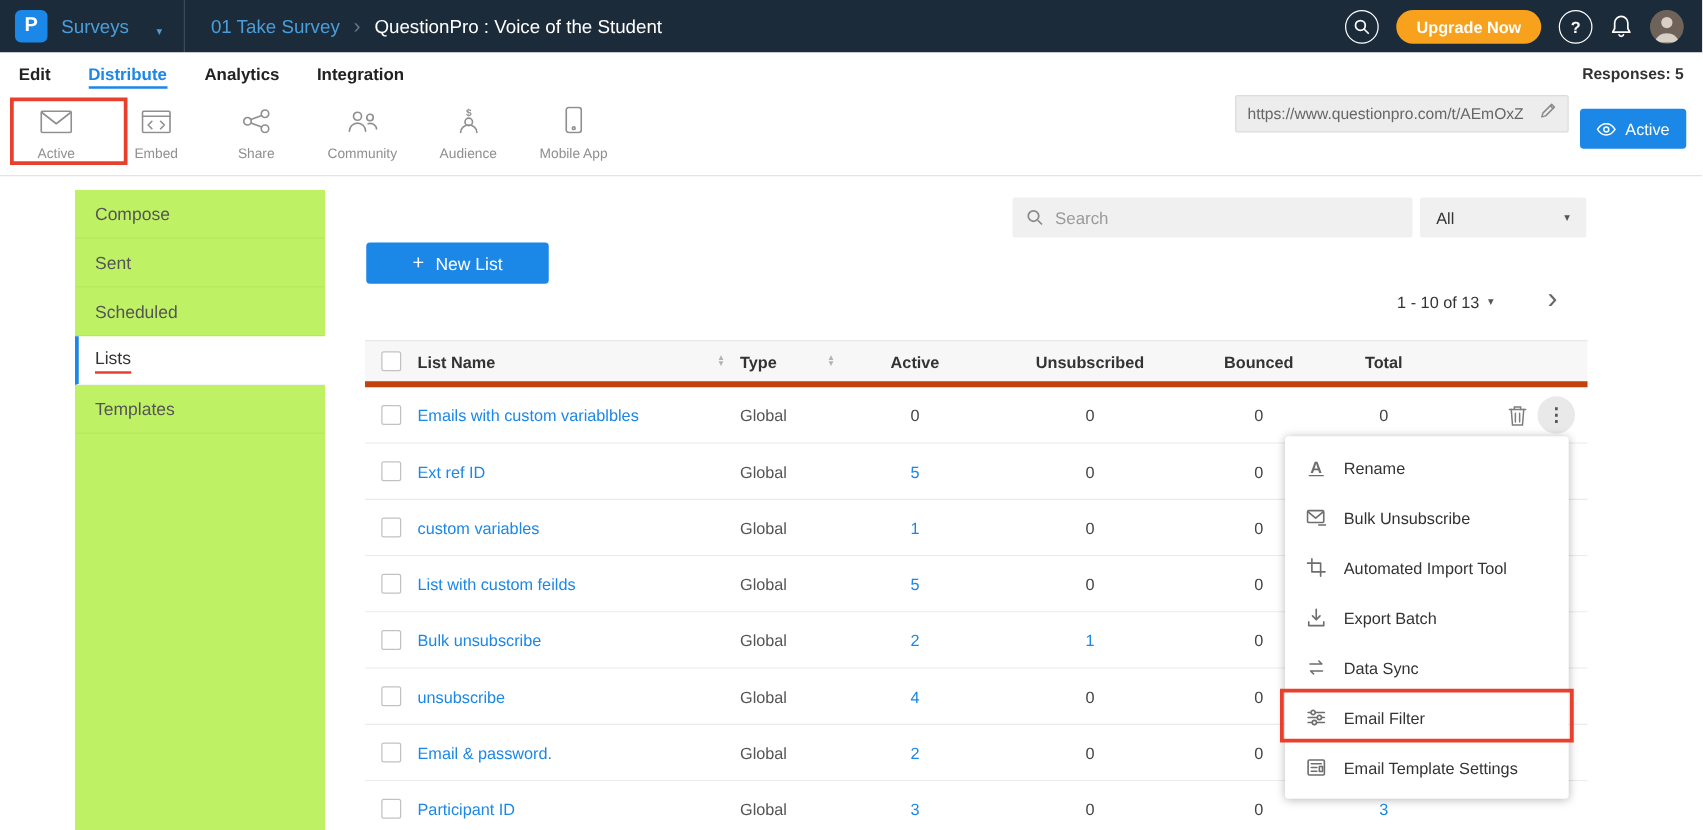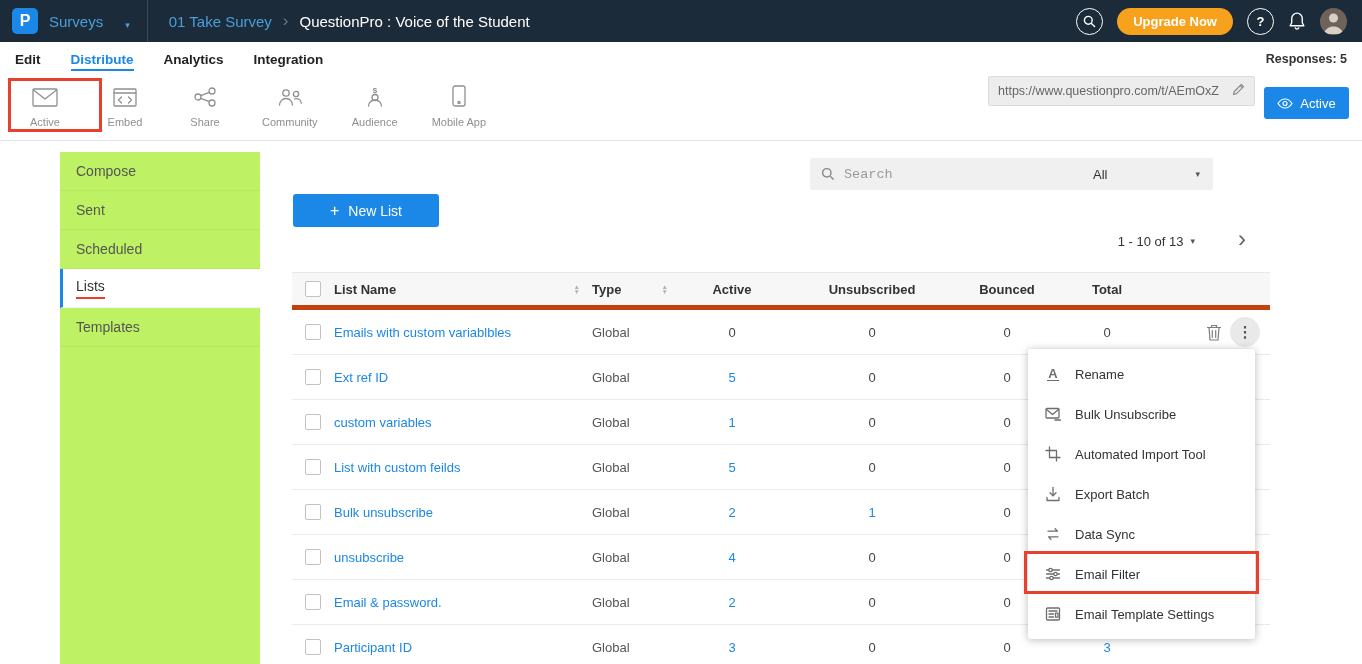--- a/index.html
+++ b/index.html
@@ -43,23 +43,23 @@
 
   
   .sidebar{position:absolute;left:60px;top:152px;width:200px;bottom:0;background:#bef264}
   .side-item{height:39px;display:flex;align-items:center;padding-left:16px;font-size:14px;color:#555;border-bottom:1px solid rgba(0,0,0,.045);cursor:pointer}
   .side-item.active{background:#fff;border-left:3px solid #1b87e6;padding-left:13px;color:#333}
   .red-underline{border-bottom:2px solid #e8402c;padding-bottom:3px}
 
   
   .searchbox{position:absolute;left:810px;top:158px;width:320px;height:32px;background:#f0f0f0;border-radius:2px;display:flex;align-items:center;padding:0 11px;gap:9px}
   .searchbox svg{stroke:#8a8a8a;fill:none;stroke-width:1.4}
-  .searchbox input{flex:1;border:none;background:transparent;outline:none;font-size:13.5px;color:#444;font-family:Liberation Mono, monospace}
+  .searchbox input{flex:1;border:none;background:transparent;outline:none;font-size:13.5px;color:#444;font-family:Liberation Sans, sans-serif}
   .searchbox input::placeholder{color:#9a9a9a}
-  .all-dd{position:absolute;left:1080px;top:158px;width:133px;height:32px;background:#f0f0f0;border-radius:2px;display:flex;align-items:center;justify-content:space-between;padding:0 13px;font-size:13px;color:#333;cursor:pointer}
+  .all-dd{position:absolute;left:1136px;top:158px;width:133px;height:32px;background:#f0f0f0;border-radius:2px;display:flex;align-items:center;justify-content:space-between;padding:0 13px;font-size:13px;color:#333;cursor:pointer}
   .all-dd .caret{color:#555}
   .newlist{position:absolute;left:293px;top:194px;width:146px;height:33px;background:#1b87e6;border:none;border-radius:3px;color:#fff;font-size:14px;display:flex;align-items:center;justify-content:center;gap:9px;cursor:pointer;font-family:inherit}
   .newlist .plus{font-size:16px;line-height:1}
   .pag{position:absolute;left:1000px;top:234px;width:195px;display:flex;justify-content:flex-end;align-items:center;gap:7px;font-size:13px;color:#333;cursor:pointer}
   .pag .caret{font-size:9px;color:#555}
   .next-arrow{position:absolute;left:1238px;top:227px;font-size:24px;color:#666;cursor:pointer;line-height:1}
 
   
   .table{position:absolute;left:292px;top:272px;width:978px}
   .thead{display:flex;height:38px;background:#f7f7f7;border-top:1px solid #e8e8e8;border-bottom:5px solid #c2410c;align-items:center;font-size:13px;font-weight:bold;color:#333}

